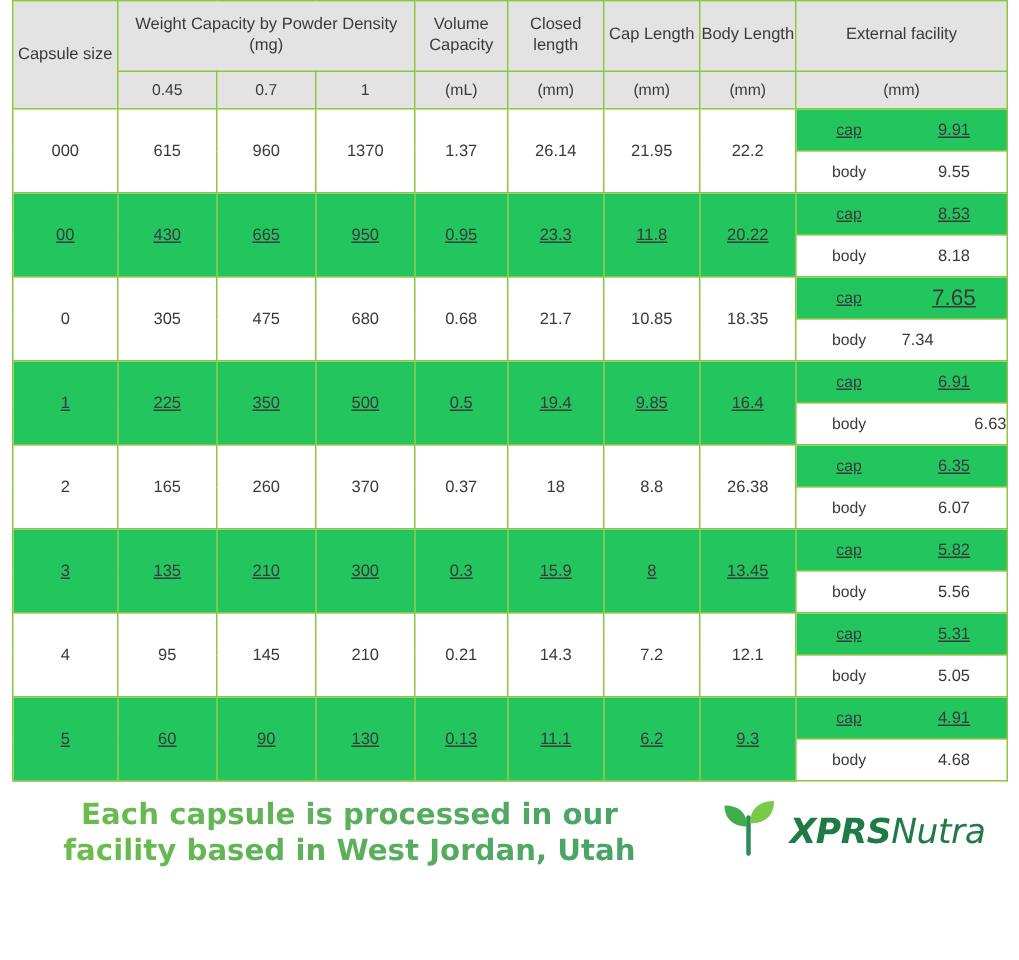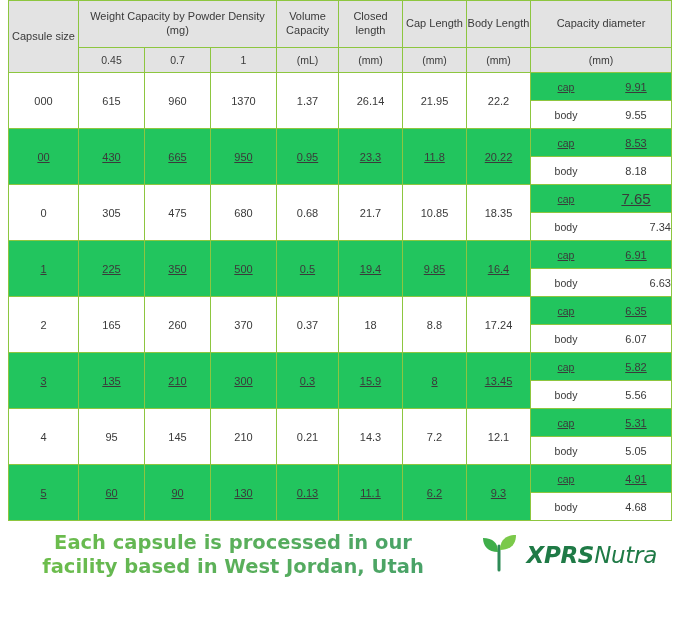--- a/index.html
+++ b/index.html
@@ -145,21 +145,21 @@
       <col class="c-ext">
     </colgroup>
     <thead>
       <tr>
         <th class="hdr" rowspan="2">Capsule size</th>
         <th class="hdr" colspan="3">Weight Capacity by Powder Density (mg)</th>
         <th class="hdr">Volume Capacity</th>
         <th class="hdr">Closed length</th>
         <th class="hdr">Cap Length</th>
         <th class="hdr">Body Length</th>
-        <th class="hdr">Capacity diameter</th>
+        <th class="hdr">External facility</th>
       </tr>
       <tr>
         <td class="sub">0.45</td>
         <td class="sub">0.7</td>
         <td class="sub">1</td>
         <td class="sub">(mL)</td>
         <td class="sub">(mm)</td>
         <td class="sub">(mm)</td>
         <td class="sub">(mm)</td>
         <td class="sub">(mm)</td>
@@ -252,21 +252,21 @@
               </tbody>
             </table>
         </td>
       </tr>
       <tr>
         <td class="cell white">
           <table style="width:100%;border:0;border-collapse:collapse;">
               <tbody>
                 <tr>
             <td style="border:0;width:50%;text-align:center;font-size:10.5px;">body</td>
-            <td style="border:0;width:50%;text-align:right;font-size:11px;">7.34</td>
+            <td style="border:0;width:50%;text-align:left;font-size:11px;">7.34</td>
           </tr>
               </tbody>
             </table>
         </td>
       </tr>
 
       <tr>
         <td class="cell rowlabel grey" rowspan="2">1</td>
         <td class="cell grey" rowspan="2">225</td>
         <td class="cell grey" rowspan="2">350</td>
@@ -300,21 +300,21 @@
       </tr>
 
       <tr>
         <td class="cell rowlabel white" rowspan="2">2</td>
         <td class="cell white" rowspan="2">165</td>
         <td class="cell white" rowspan="2">260</td>
         <td class="cell white" rowspan="2">370</td>
         <td class="cell white" rowspan="2">0.37</td>
         <td class="cell white" rowspan="2">18</td>
         <td class="cell white" rowspan="2">8.8</td>
-        <td class="cell white" rowspan="2">17.24</td>
+        <td class="cell white" rowspan="2">26.38</td>
         <td class="cell grey">
           <table style="width:100%;border:0;border-collapse:collapse;">
               <tbody>
                 <tr>
             <td style="border:0;width:50%;text-align:center;font-size:10.5px;">cap</td>
             <td style="border:0;width:50%;text-align:center;font-size:11px;">6.35</td>
           </tr>
               </tbody>
             </table>
         </td>

